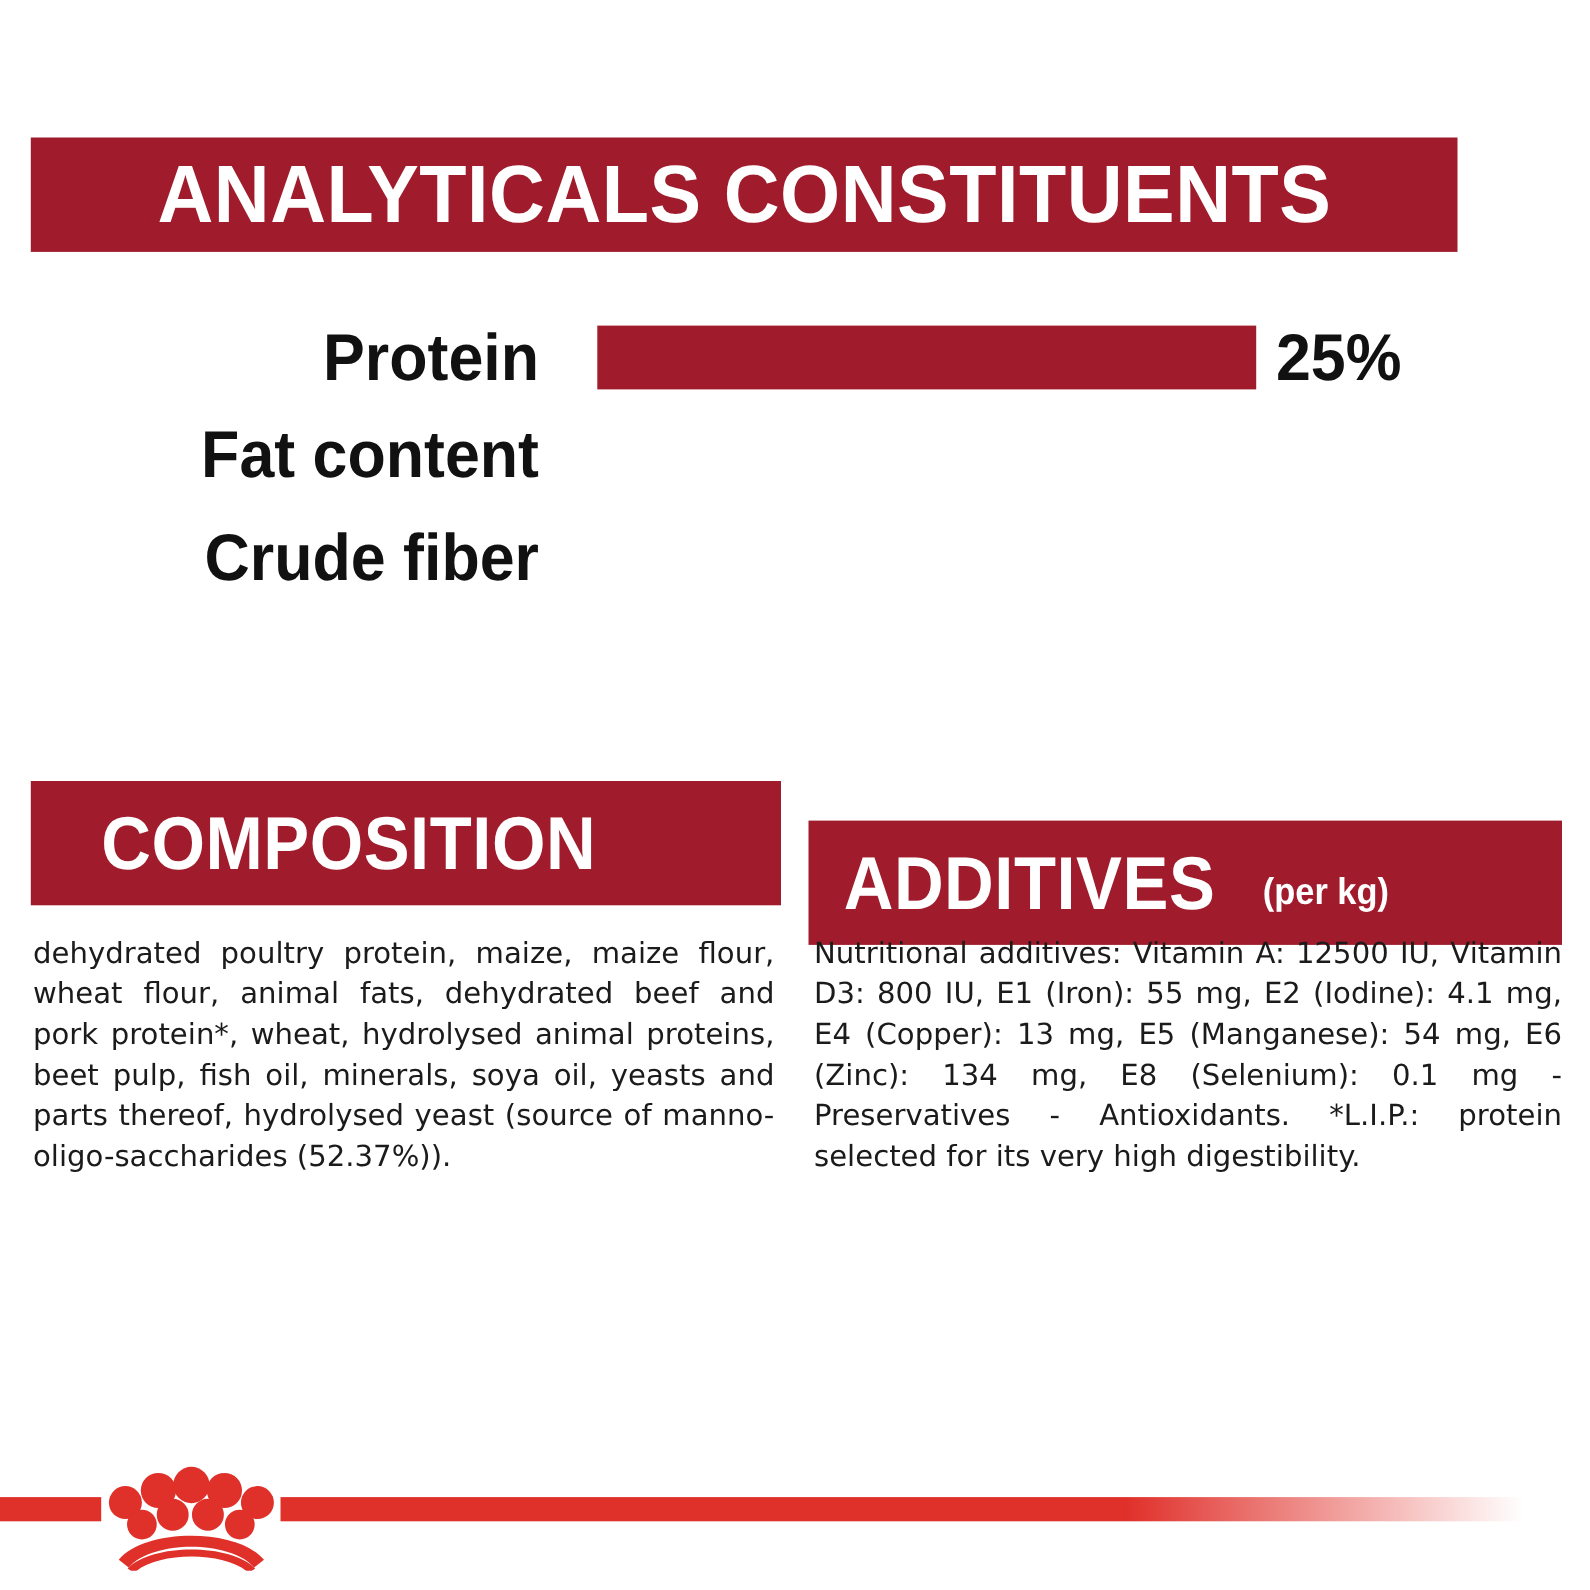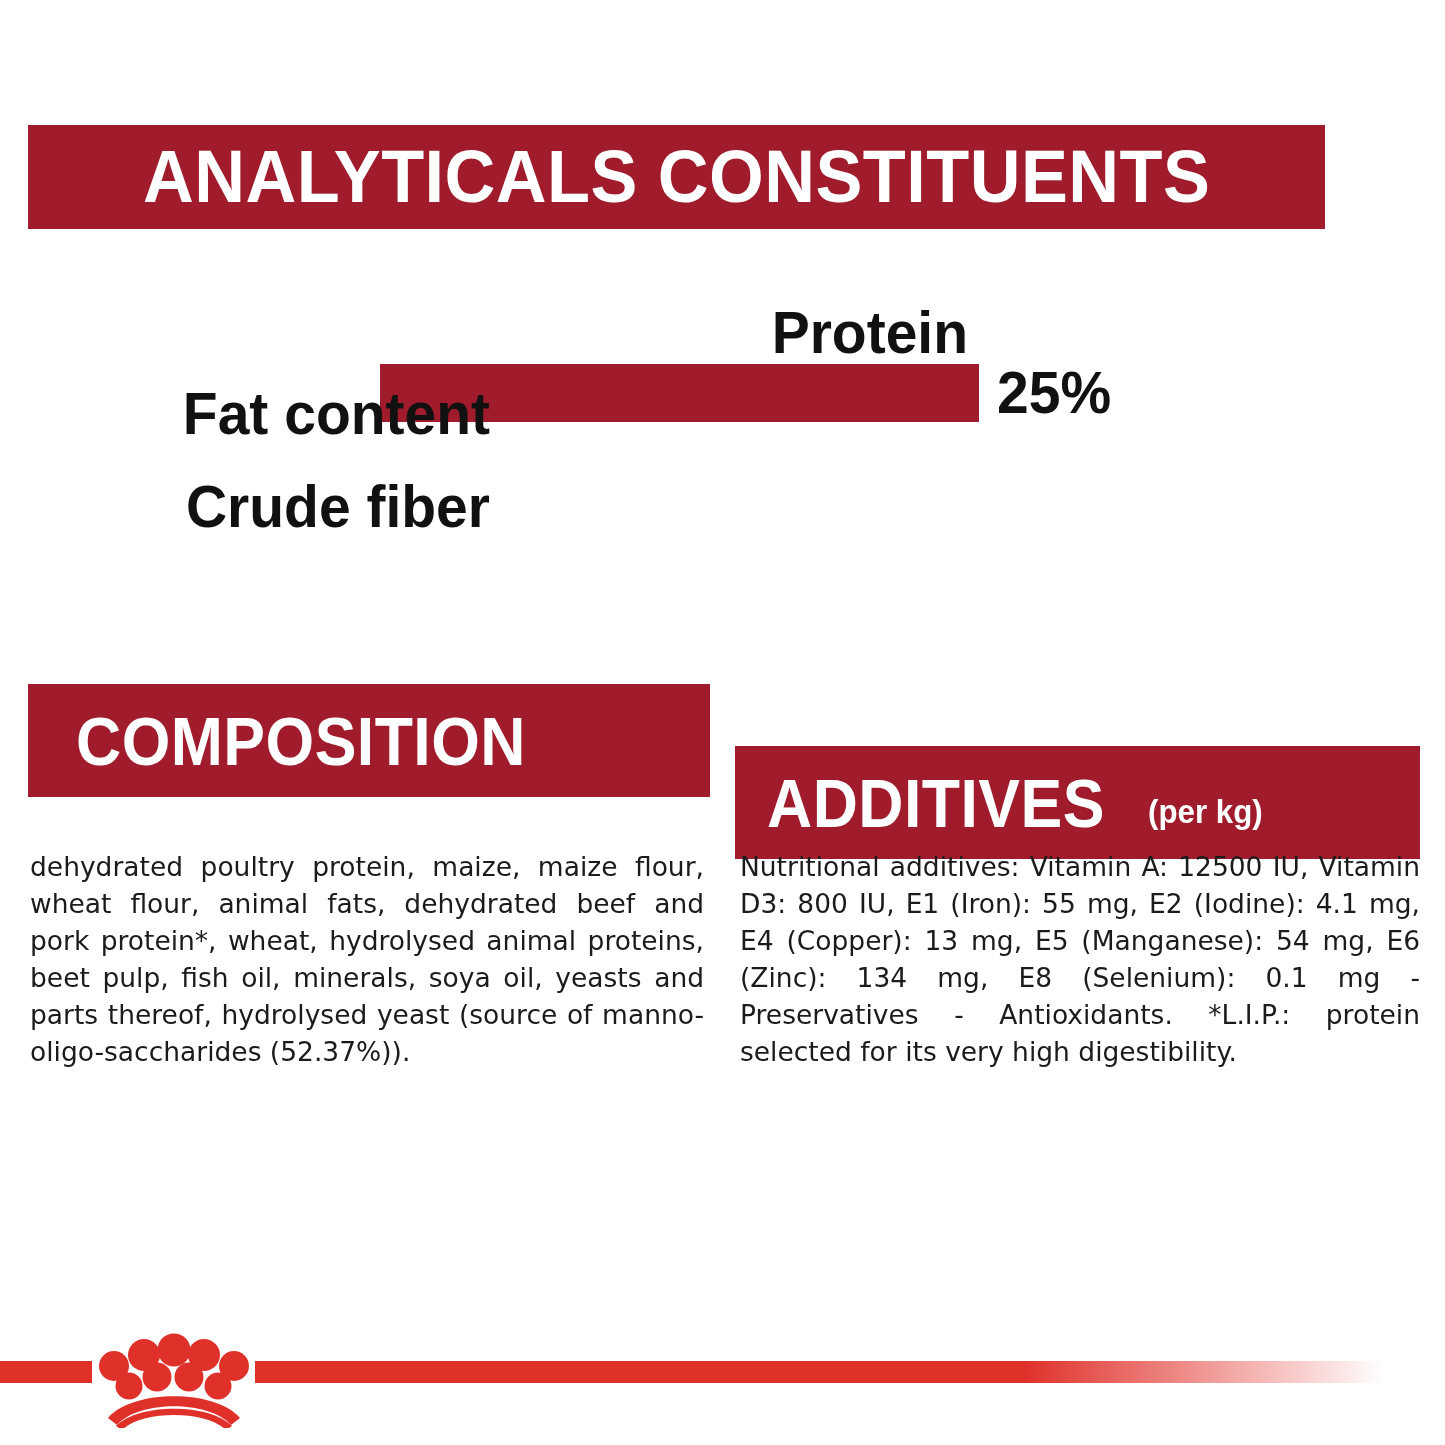--- a/index.html
+++ b/index.html
@@ -42,24 +42,24 @@
     justify-content: center;
   }
   #analyticals-banner .banner-title {
     font-size: 74px;
     transform: scaleX(0.95);
     transform-origin: center;
   }
 
   #composition-banner {
     left: 28px;
-    top: 684px;
+    top: 710px;
     width: 682px;
     height: 113px;
-    padding-left: 48px;
+    padding-left: 64px;
   }
   #composition-banner .banner-title {
     font-size: 68px;
   }
 
   #additives-banner {
     left: 735px;
     top: 722px;
     width: 685px;
     height: 113px;
@@ -194,21 +194,21 @@
 </style>
 </head>
 <body>
 
 <div class="banner" id="analyticals-banner">
   <div class="banner-title">ANALYTICALS CONSTITUENTS</div>
 </div>
 
 <div id="chart">
 
-  <div class="chart-row" style="top:18px;flex-direction:column;">
+  <div class="chart-row" style="top:4px;">
     <div class="chart-label">Protein</div>
     <div class="bar-zone">
       <div class="bar" style="width:599px;"></div>
       <div class="bar-value">25%</div>
     </div>
   </div>
 
   <div class="chart-row" style="top:93px;">
     <div class="chart-label">Fat content</div>
   </div>

